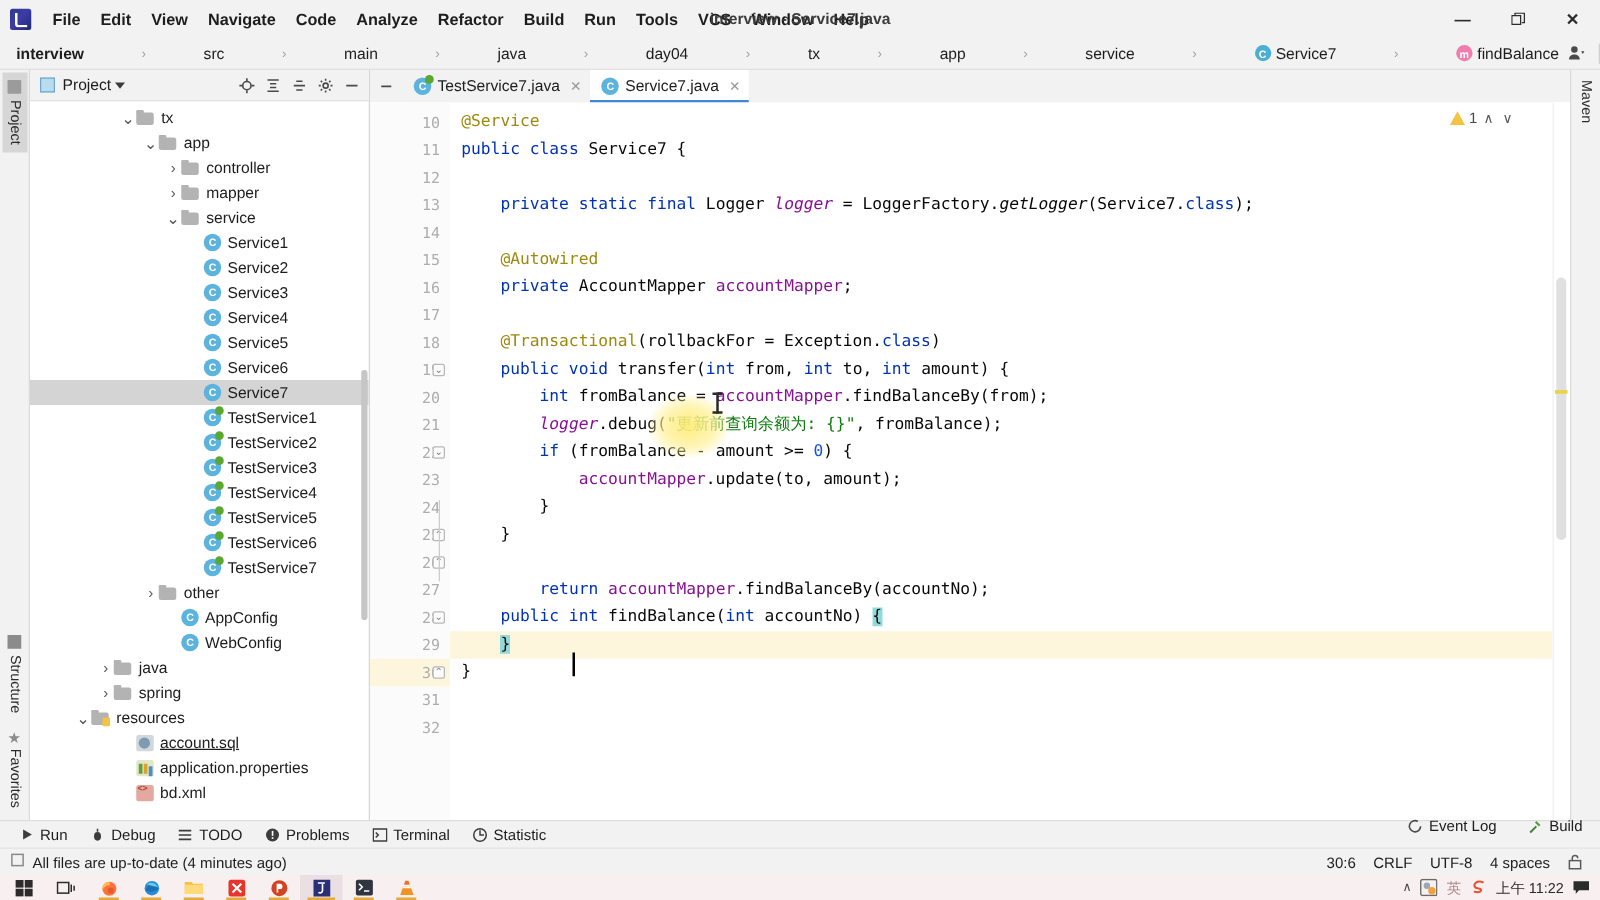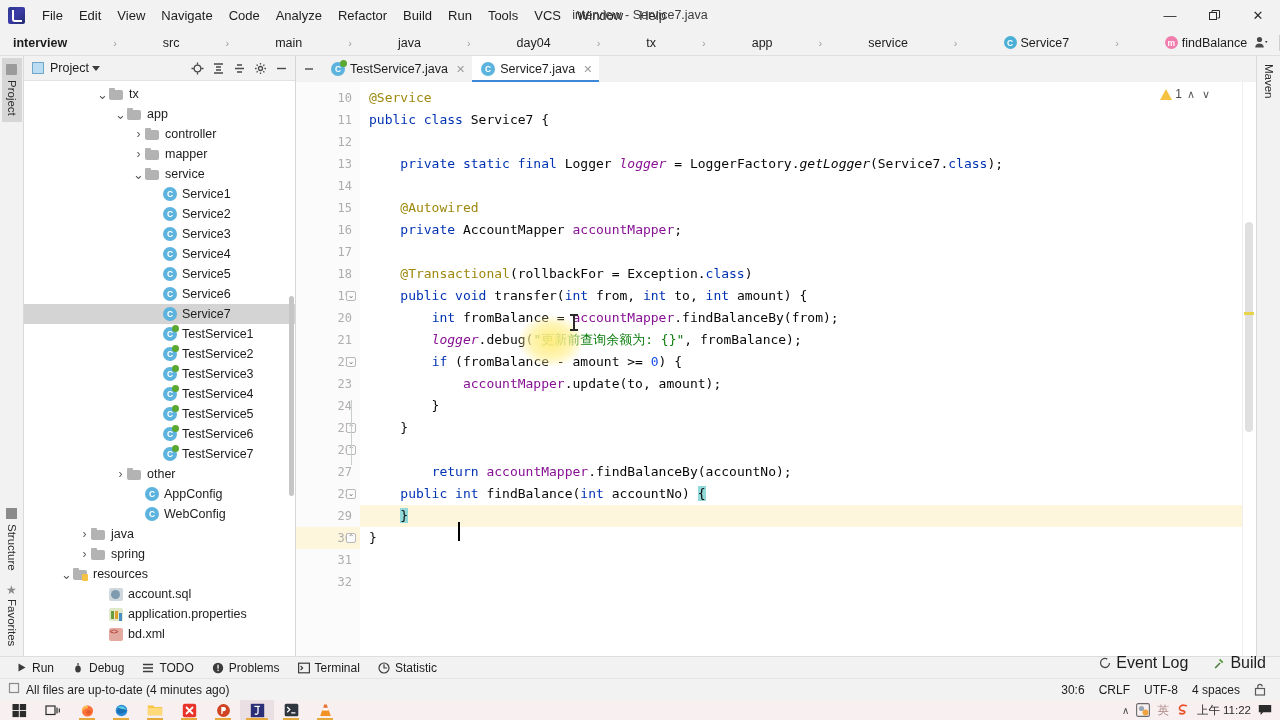--- a/index.html
+++ b/index.html
@@ -9,21 +9,21 @@
     font-size:12.5px;
     color:#1d1d1d;
     background:#f2f2f2;
     -webkit-font-smoothing:antialiased;
   }
   .ide { width:1280px; height:700px; display:flex; flex-direction:column; background:#f2f2f2; }
 
   
   .menubar {
     height:30px; display:flex; align-items:center;
-    background:#f2f2f2; position:relative; flex:0 0 30px;
+    background:#f2f2f2; position:relative; flex:0 0 30px;font-weight:bold;
   }
   .ij-logo {
     width:17px; height:17px; margin:0 9px 0 8px;
     background:linear-gradient(135deg,#2b3a8f 0%,#3d3ba8 45%,#1f2b6e 100%);
     border-radius:2px; position:relative; flex:none;
   }
   .ij-logo:after{
     content:""; position:absolute; left:4px; top:3px; width:8px; height:10px;
     border-left:2px solid #fff; border-bottom:2px solid #fff;
     border-bottom-left-radius:3px;
@@ -563,21 +563,21 @@
               <span class="fico folder"></span>
               <span class="lbl">spring</span>
             </div>
             <div class="row" style="padding-left: 36px;">
               <span class="arrow" style="font-size: 13px;">⌄</span>
               <span class="fico resfolder folder">
                 <i></i>
               </span>
               <span class="lbl">resources</span>
             </div>
-            <div class="row" style="padding-left: 72px;">
+            <div class="row" style="padding-left: 72px; text-decoration: underline;">
               <span class="arrow none"></span>
               <span class="sqlico"></span>
               <span class="lbl">account.sql</span>
             </div>
             <div class="row" style="padding-left: 72px;">
               <span class="arrow none"></span>
               <span class="propico"></span>
               <span class="lbl">application.properties</span>
             </div>
             <div class="row" style="padding-left: 72px;">
@@ -773,21 +773,21 @@
       <span class="st-item" style="display:flex;align-items:center;">
         <svg width="12" height="13" viewBox="0 0 12 13">
             <rect x="1.5" y="5.5" width="9" height="6.5" fill="none" stroke="#5a5a5a" stroke-width="1.2"></rect>
             <path d="M3.8 5.5V3.6a2.2 2.2 0 014.4 0" fill="none" stroke="#5a5a5a" stroke-width="1.2"></path>
           </svg>
       </span>
     </div>
   </div>
 </div>
 
-<div style="position:absolute; right:8px; top:652px; display:flex; align-items:center; gap:12px; font-size:16px; color:#1d1d1d;">
+<div style="position:absolute; right:8px; top:652px; display:flex; align-items:center; gap:12px; font-size:12px; color:#1d1d1d;">
   <span class="st-item" style="display:flex;align-items:center;gap:5px;">
     <svg width="12" height="12" viewBox="0 0 12 12">
         <path d="M10.5 6a4.5 4.5 0 11-2.2-3.9" fill="none" stroke="#4a4a4a" stroke-width="1.3"></path>
       </svg>
     <span>Event Log</span>
   </span>
   <span class="st-item" style="display:flex;align-items:center;gap:5px;">
     <svg width="13" height="13" viewBox="0 0 13 13">
         <path d="M2.6 10.4L7.5 5.5l1.1 1.1-4.9 4.9z" fill="#4a7a3c"></path>
         <path d="M6.9 3l3.2 3.2 1.3-1.3L8.2 1.7z" fill="#5a9b46"></path>

